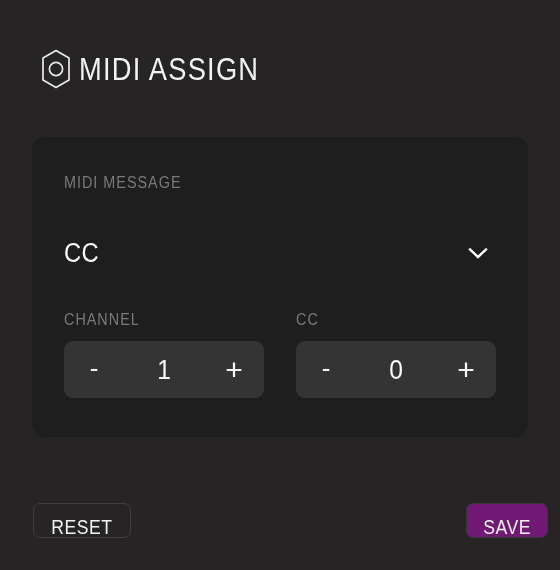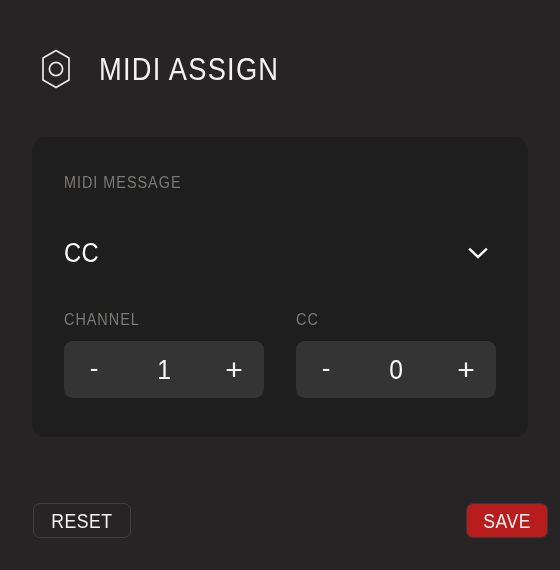--- a/index.html
+++ b/index.html
@@ -24,21 +24,20 @@
   }
 
   
   .header {
     position: absolute;
     left: 33px;
     top: 42px;
     height: 54px;
     display: flex;
     align-items: center;
-    gap: 20px;
   }
   .hex-icon {
     width: 46px;
     height: 46px;
     display: block;
     flex: 0 0 auto;
   }
   .hex-icon svg { display: block; }
   .page-title {
     color: #f2f2f2;
@@ -180,33 +179,33 @@
     background: transparent;
     border: 1px solid #3f3e3e;
     color: #f2f2f2;
     font-family: "Liberation Sans", sans-serif;
     font-size: 20px;
     letter-spacing: 0.6px;
     line-height: 1;
     cursor: pointer;
     padding: 0 13px;
     display: flex;
-    align-items: center;
+    align-items: flex-end;
     justify-content: center;
     white-space: nowrap;
   }
   .btn span {
     transform: scaleX(0.88);
     display: inline-block;
   }
   .btn-reset  { left: 33px; }
   .btn-cancel { left: 350px; }
   .btn-save   {
     left: 466px;
-    background: #b91c1c;
+    background: #701a75;
     border-color: #393838;
   }
 </style>
 </head>
 <body>
 
 <div class="screen">
 
   <div class="header">
     <span class="hex-icon">

